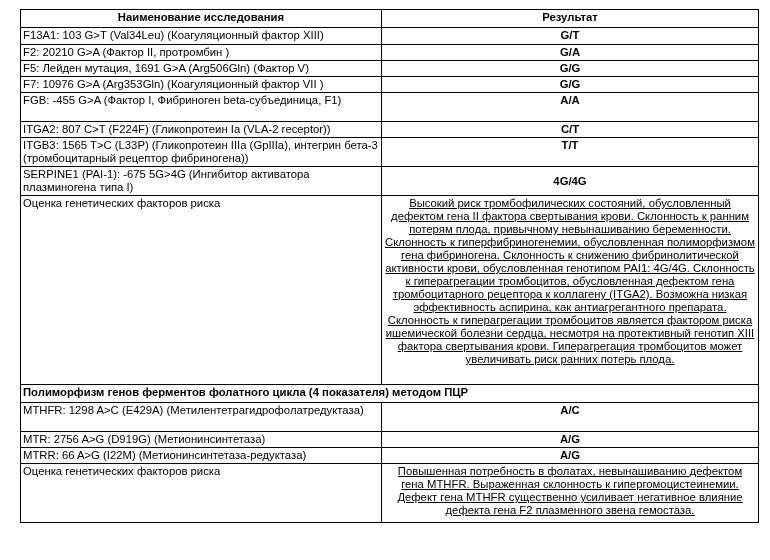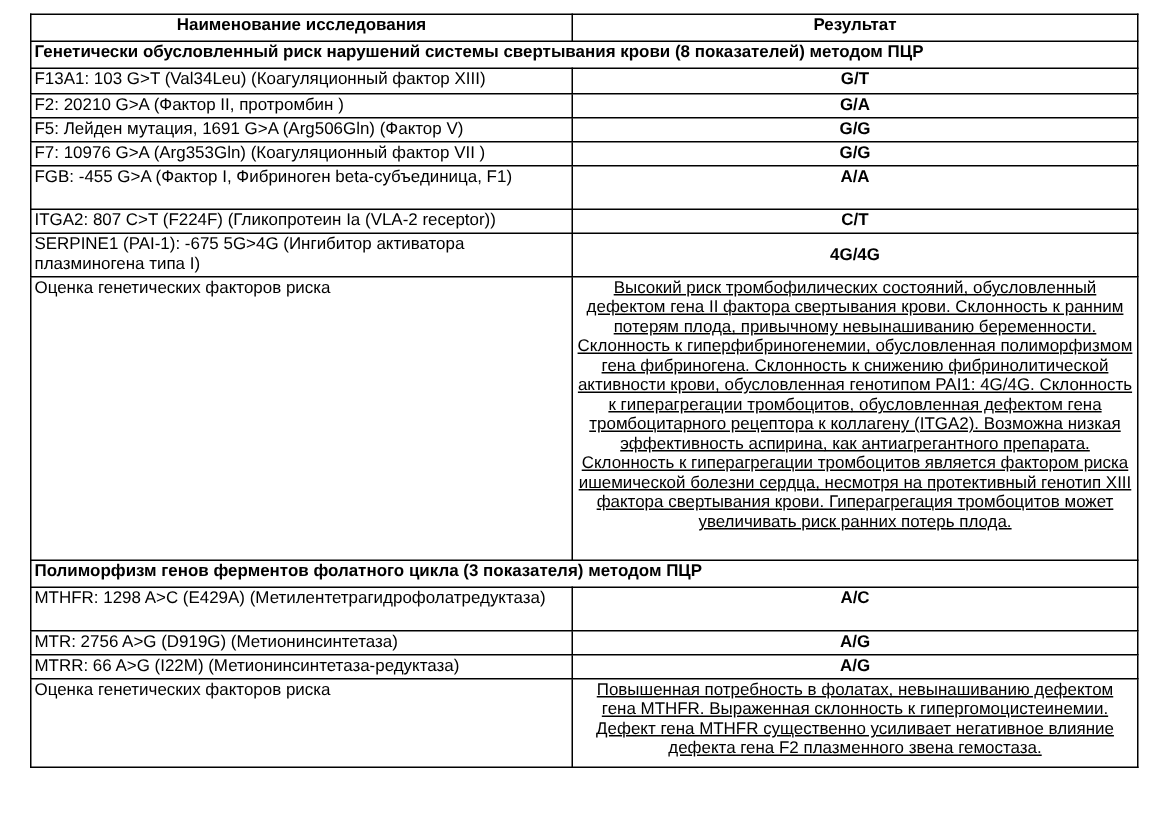--- a/index.html
+++ b/index.html
@@ -26,23 +26,20 @@
 <table>
   <colgroup>
       <col class="c1">
       <col class="c2">
     </colgroup>
   <tbody>
       <tr>
     <th>Наименование исследования</th>
     <th>Результат</th>
   </tr>
-  <tr>
-    <td class="sec" colspan="2">Генетически обусловленный риск нарушений системы свертывания крови (8 показателей) методом ПЦР</td>
-  </tr>
   <tr class="h16">
     <td>F13A1: 103 G&gt;T (Val34Leu) (Коагуляционный фактор XIII)</td>
     <td class="res">G/T</td>
   </tr>
   <tr class="h15">
     <td>F2: 20210 G&gt;A (Фактор II, протромбин )</td>
     <td class="res">G/A</td>
   </tr>
   <tr class="h15">
     <td>F5: Лейден мутация, 1691 G&gt;A (Arg506Gln) (Фактор V)</td>
@@ -54,29 +51,33 @@
   </tr>
   <tr class="h28">
     <td>FGB: -455 G&gt;A (Фактор I, Фибриноген beta-субъединица,  F1)</td>
     <td class="res">A/A</td>
   </tr>
   <tr class="h15">
     <td>ITGA2: 807 C&gt;T (F224F) (Гликопротеин Ia (VLA-2 receptor))</td>
     <td class="res">C/T</td>
   </tr>
   <tr class="h28">
+    <td>ITGB3: 1565 T&gt;C (L33P) (Гликопротеин IIIa (GpIIIa), интегрин бета-3  (тромбоцитарный рецептор фибриногена))</td>
+    <td class="res">T/T</td>
+  </tr>
+  <tr class="h28">
     <td>SERPINE1 (PAI-1): -675 5G&gt;4G (Ингибитор активатора плазминогена типа I)</td>
     <td class="res" style="vertical-align:middle">4G/4G</td>
   </tr>
   <tr class="assess1">
     <td>Оценка генетических факторов риска</td>
     <td class="long">Высокий риск тромбофилических состояний, обусловленный дефектом гена II фактора свертывания крови. Склонность к ранним потерям плода, привычному невынашиванию беременности. Склонность к гиперфибриногенемии, обусловленная полиморфизмом гена фибриногена. Склонность к снижению фибринолитической активности крови, обусловленная генотипом PAI1: 4G/4G. Склонность к гиперагрегации тромбоцитов, обусловленная дефектом гена тромбоцитарного рецептора к коллагену (ITGA2). Возможна низкая эффективность аспирина, как антиагрегантного препарата. Склонность к гиперагрегации тромбоцитов является фактором риска ишемической болезни сердца, несмотря на протективный генотип XIII фактора свертывания крови. Гиперагрегация тромбоцитов может увеличивать риск ранних потерь плода.</td>
   </tr>
   <tr>
-    <td class="sec" colspan="2">Полиморфизм генов ферментов фолатного цикла (3 показателя) методом ПЦР</td>
+    <td class="sec" colspan="2">Полиморфизм генов ферментов фолатного цикла (4 показателя) методом ПЦР</td>
   </tr>
   <tr class="h28">
     <td>MTHFR: 1298 A&gt;C (E429A) (Метилентетрагидрофолатредуктаза)</td>
     <td class="res">A/C</td>
   </tr>
   <tr class="h15">
     <td>MTR: 2756 A&gt;G (D919G)  (Метионинсинтетаза)</td>
     <td class="res">A/G</td>
   </tr>
   <tr class="h15">

